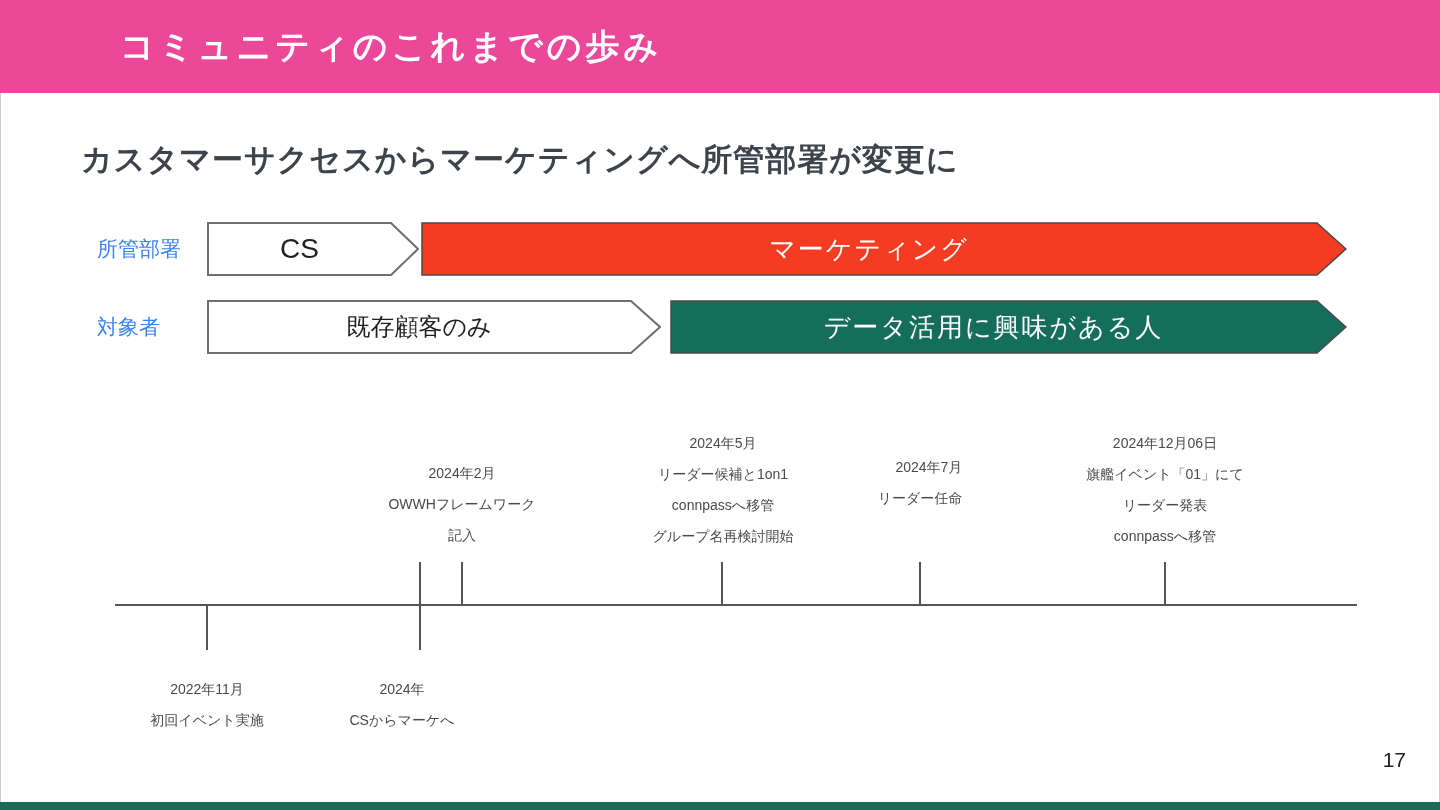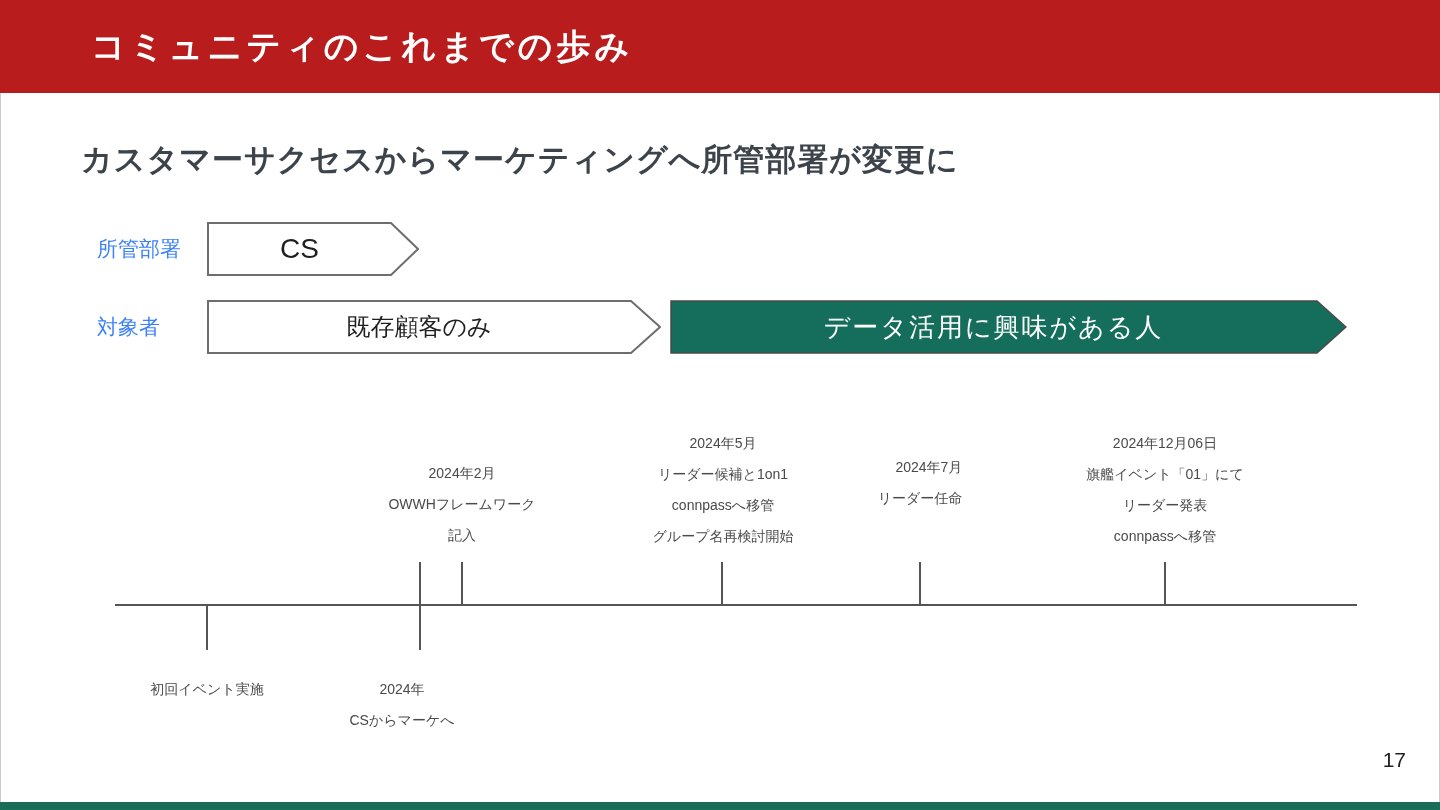--- a/index.html
+++ b/index.html
@@ -2,21 +2,21 @@
 <html><head>
 <meta charset="utf-8">
 <style>
   * { margin:0; padding:0; box-sizing:border-box; }
   html,body { width:1440px; height:810px; }
   body { font-family:"Liberation Sans","DejaVu Sans",sans-serif; background:#ffffff; }
 
   .slide { position:relative; width:1440px; height:810px; background:#ffffff; overflow:hidden; }
 
   .header { position:absolute; left:0; top:0; width:1440px; height:93px;
-            background:#b91c1c; display:flex; align-items:center; padding-left:91px; }
+            background:#ec4899; display:flex; align-items:center; padding-left:120px; }
   .header .title { color:#ffffff; font-size:34px; font-weight:bold; letter-spacing:4px; }
 
   .subtitle { position:absolute; left:81px; top:139px; font-size:31px; font-weight:bold;
               color:#3d434b; letter-spacing:1px; white-space:nowrap; }
 
   .row-label { position:absolute; left:97px; width:105px; font-size:21px; color:#3b82f6;
                height:54px; line-height:54px; }
 
   .arrow { position:absolute; }
   .arrow svg { position:absolute; left:0; top:0; display:block; }
@@ -62,20 +62,26 @@
 
   <div class="row-label" style="top:222px;">所管部署</div>
 
   <div class="arrow" style="left:207px; top:222px; width:212px; height:54px;">
     <svg width="212" height="54" viewBox="0 0 212 54">
       <polygon points="1,1 184,1 211,27 184,53 1,53" stroke="#6e6e6e" stroke-width="2" fill="#ffffff"></polygon>
     </svg>
     <div class="arrow-text" style="width:185px; font-size:28px; color:#1f1f1f;">CS</div>
   </div>
 
+  <div class="arrow" style="left:421px; top:222px; width:926px; height:54px;">
+    <svg width="926" height="54" viewBox="0 0 926 54">
+      <polygon points="1,1 896,1 925,27 896,53 1,53" stroke="#4a4a4a" stroke-width="1.5" fill="#f43c22"></polygon>
+    </svg>
+    <div class="arrow-text" style="width:896px; font-size:26px; color:#ffffff; letter-spacing:2px;">マーケティング</div>
+  </div>
 
   <div class="row-label" style="top:300px;">対象者</div>
 
   <div class="arrow" style="left:207px; top:300px; width:454px; height:54px;padding-left:16px;">
     <svg width="454" height="54" viewBox="0 0 454 54">
       <polygon points="1,1 424,1 453,27 424,53 1,53" stroke="#6e6e6e" stroke-width="2" fill="#ffffff"></polygon>
     </svg>
     <div class="arrow-text" style="width:424px; font-size:24px; color:#1f1f1f;">既存顧客のみ</div>
   </div>
 
@@ -113,20 +119,21 @@
   </div>
 
   <div class="tl-event ev-dec">
     <div>2024年12月06日</div>
     <div>旗艦イベント「01」にて</div>
     <div>リーダー発表</div>
     <div>connpassへ移管</div>
   </div>
 
   <div class="tl-event ev-2022">
+    <div>2022年11月</div>
     <div>初回イベント実施</div>
   </div>
 
   <div class="tl-event ev-2024">
     <div>2024年</div>
     <div>CSからマーケへ</div>
   </div>
 
   <div class="page-num">17</div>
 

